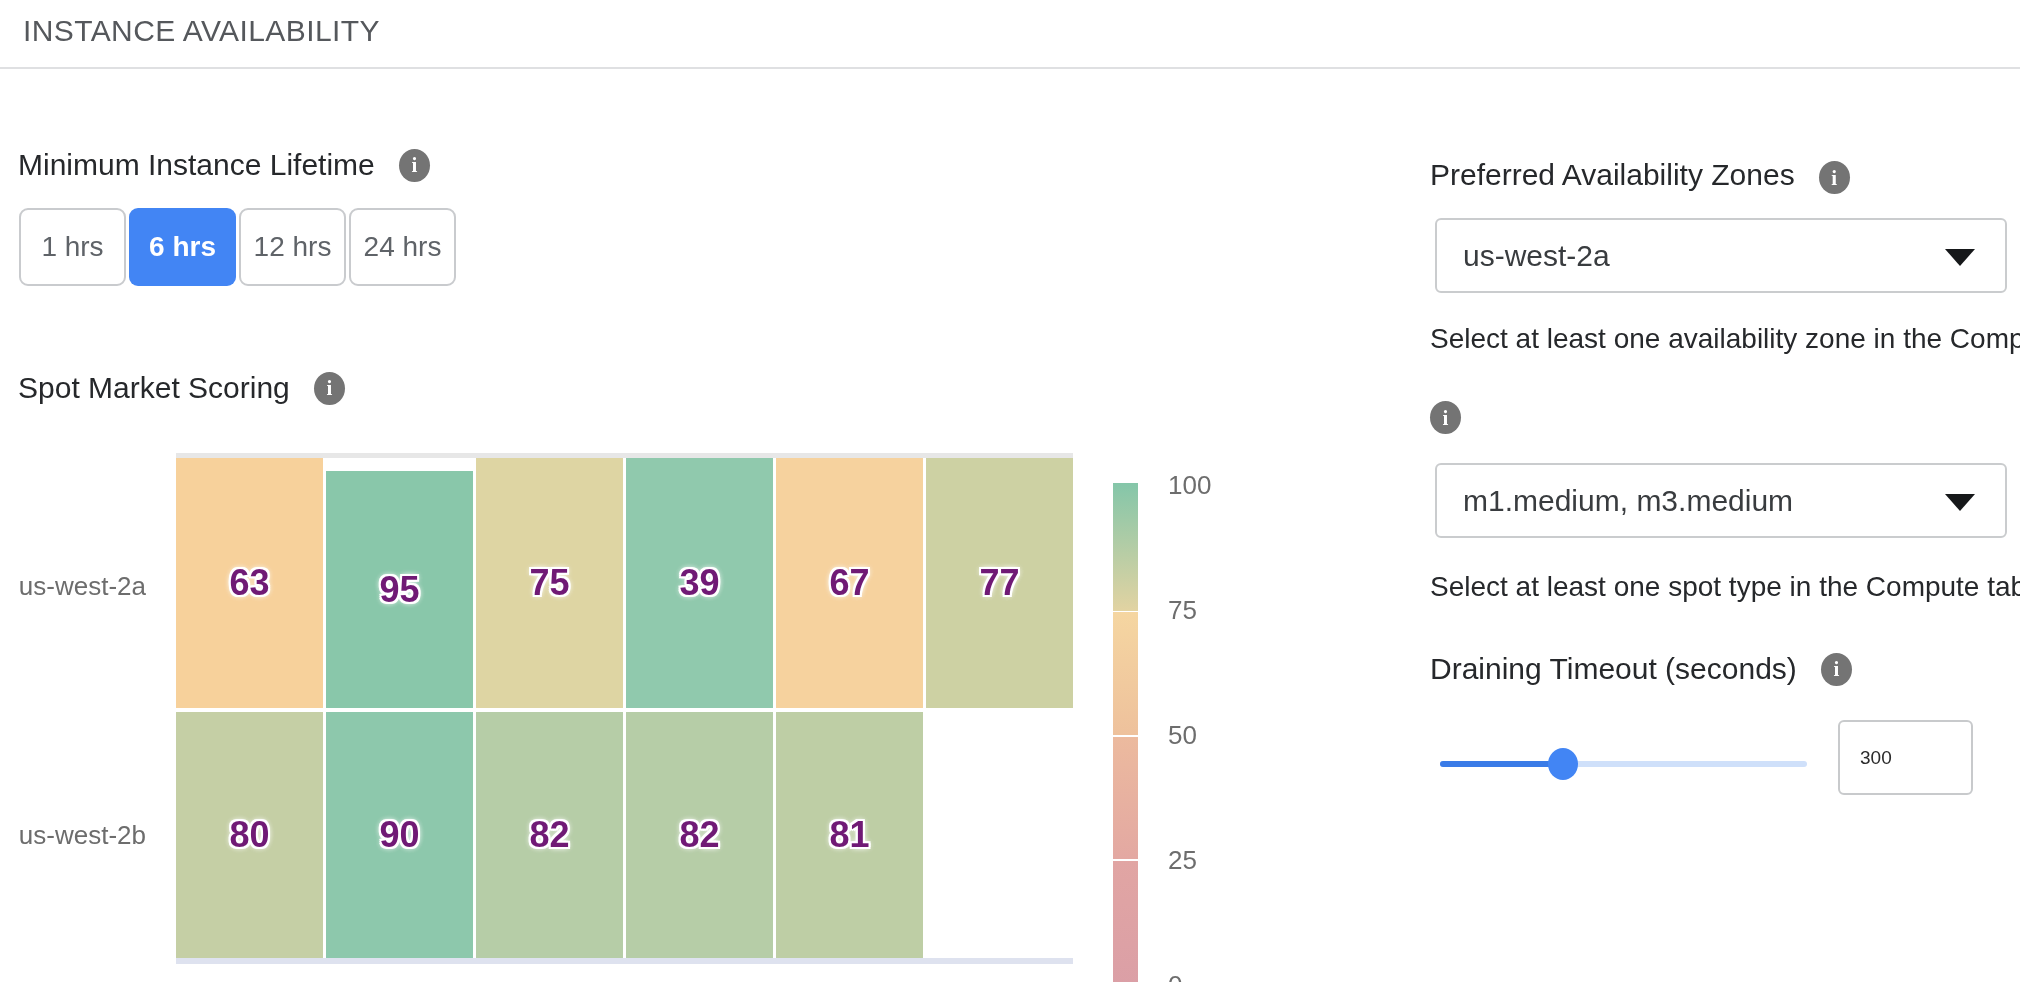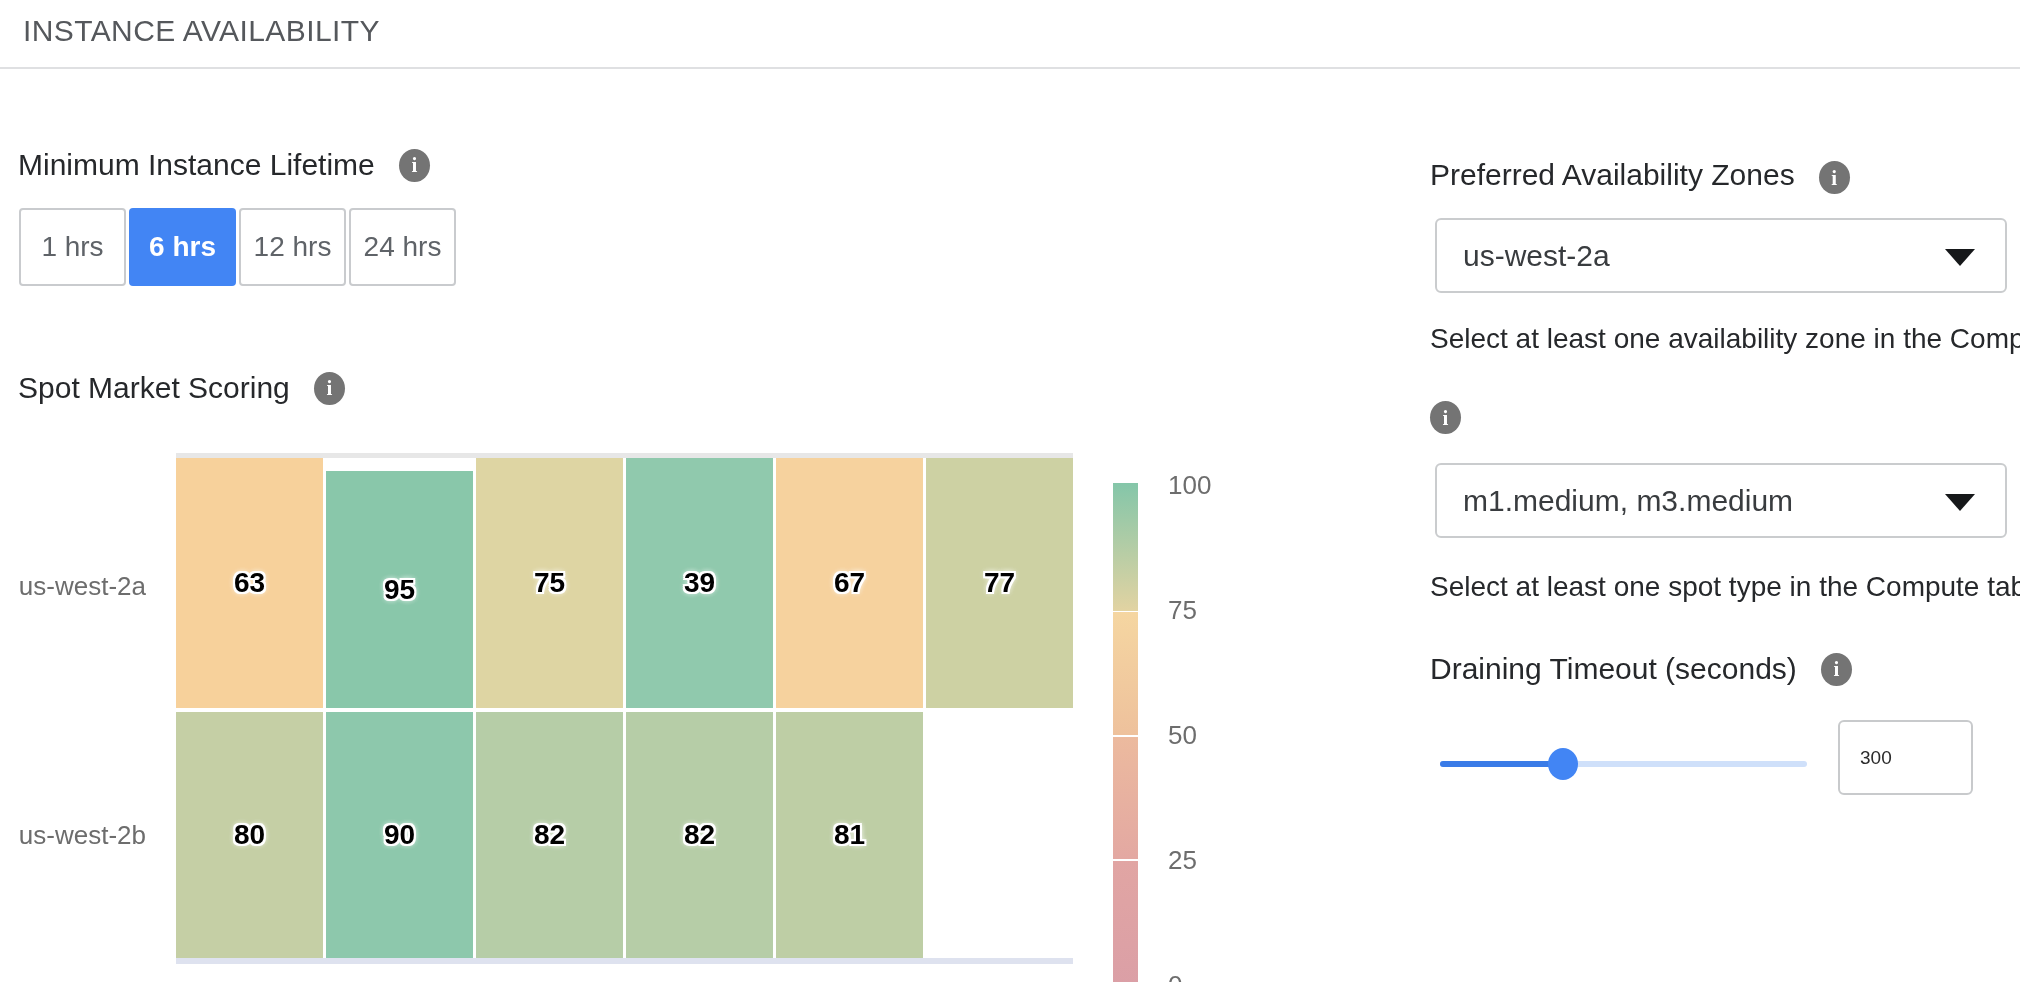--- a/index.html
+++ b/index.html
@@ -21,36 +21,36 @@
   }
   .info-icon{
     width:31px;height:33px;border-radius:50%;background:#747474;color:#ffffff;
     display:inline-flex;align-items:center;justify-content:center;
     font-family:"Liberation Serif",serif;font-weight:bold;font-size:21px;flex:0 0 auto;
   }
 
   
   .btn-group{position:absolute;left:19px;top:208px;display:flex;gap:3px;}
   .btn{
-    width:107px;height:78px;box-sizing:border-box;border:2px solid #c9cbce;border-radius:4px;
+    width:107px;height:78px;box-sizing:border-box;border:2px solid #c9cbce;border-radius:9px;
     background:#fff;color:#5f6368;font-size:28px;display:flex;align-items:center;justify-content:center;
     font-family:"Liberation Sans",sans-serif;cursor:pointer;
   }
   .btn.selected{color:#ffffff;font-weight:bold;border-color:transparent;}
 
   
   .hm-wrap{position:absolute;left:176px;top:453px;width:897px;}
   .hm-topline{height:5px;background:#e7e7e7;}
   .hm-grid{
     display:grid;grid-template-columns:repeat(6,147px);grid-template-rows:250px 246px;
     column-gap:3px;row-gap:4px;background:#ffffff;
   }
   .hm-cell{
     display:flex;align-items:center;justify-content:center;
-    font-size:28px;font-weight:bold;color:#000000;
+    font-size:36px;font-weight:bold;color:#701a75;
     text-shadow:0 0 6px #fff,0 0 6px #fff,-2px -2px #fff,2px -2px #fff,-2px 2px #fff,2px 2px #fff,-2px 0 #fff,2px 0 #fff,0 -2px #fff,0 2px #fff;
   }
   .hm-bottomline{height:6px;background:#dee2ef;}
   .row-label{
     position:absolute;left:0;width:146px;text-align:right;transform:translateY(-50%);
     font-size:26px;color:#6d6d6d;white-space:nowrap;
   }
 
   
   .cb-seg{position:absolute;left:1113px;width:25px;}

